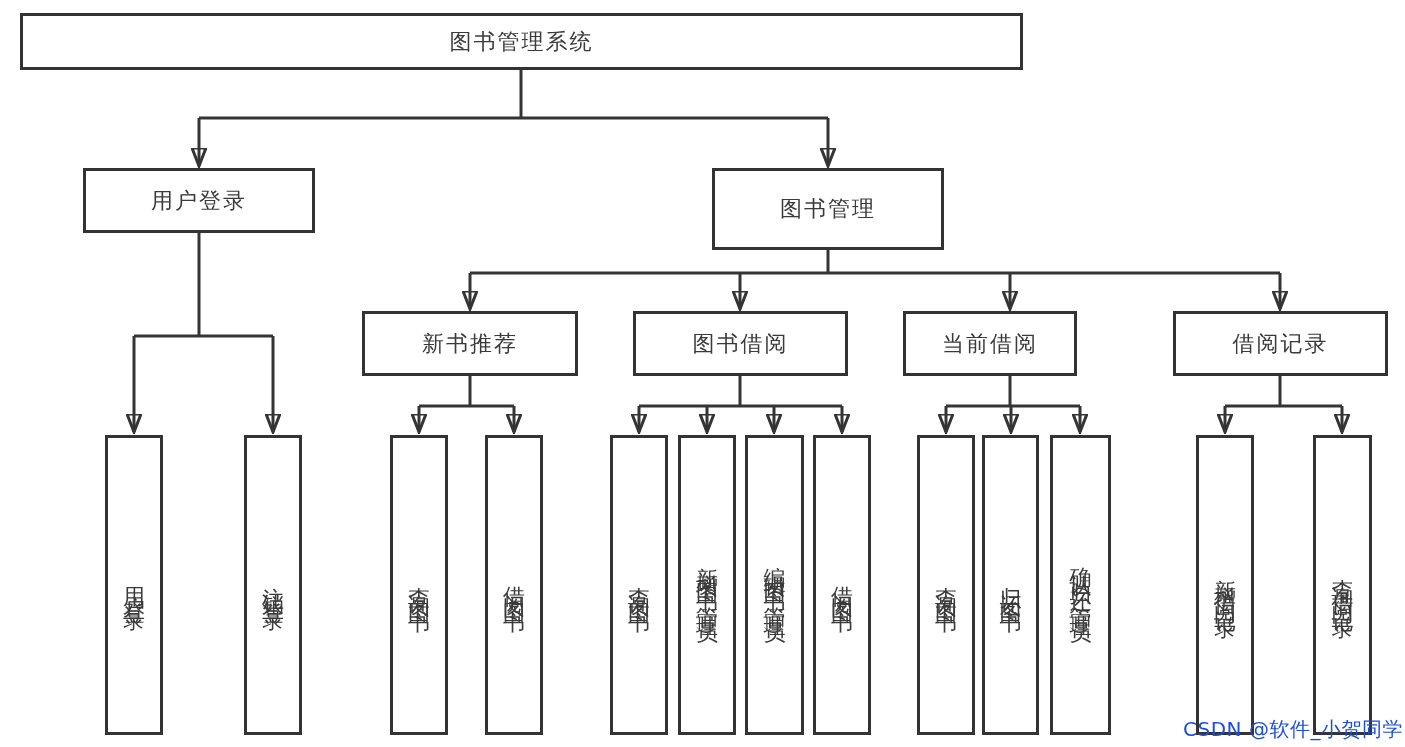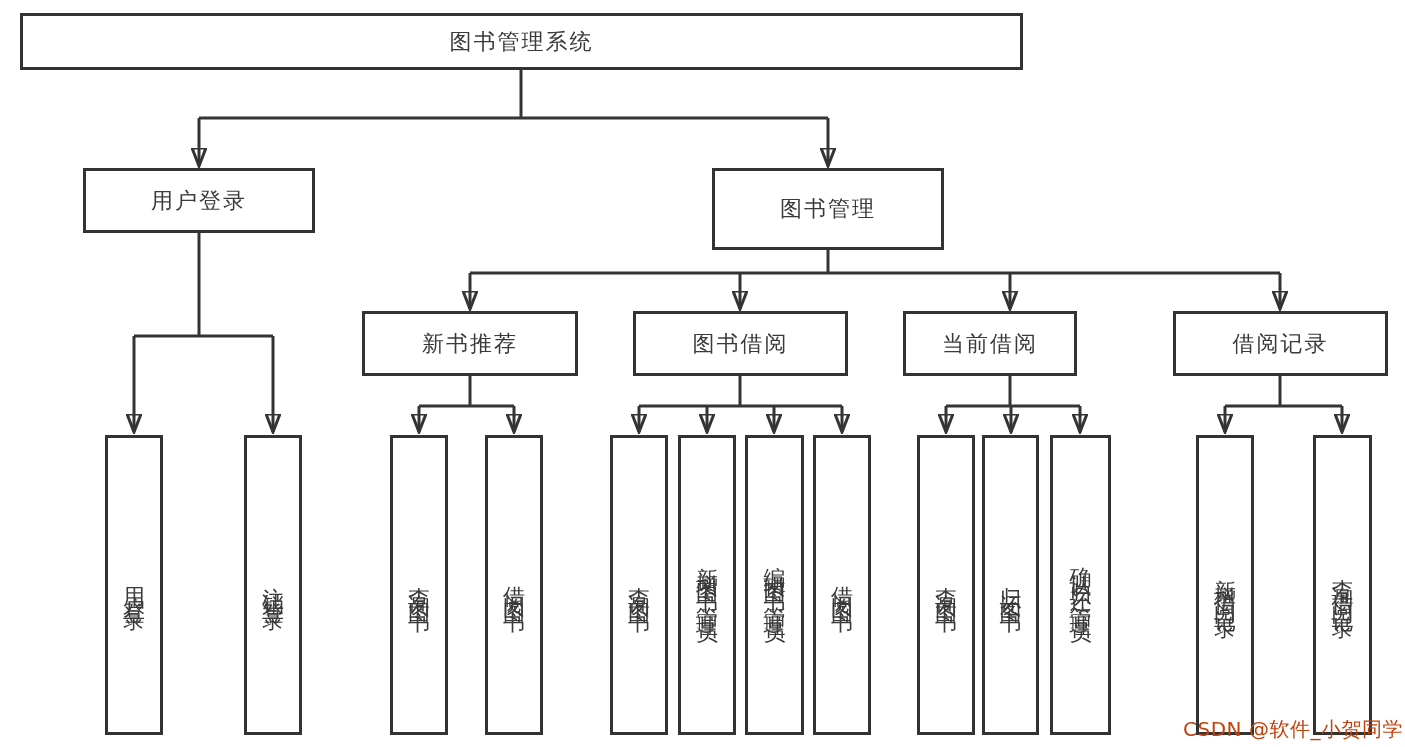--- a/index.html
+++ b/index.html
@@ -48,21 +48,21 @@
     text-orientation: mixed;
     font-size: 22px;
     letter-spacing: 8px;
     line-height: 1;
   }
   .watermark {
     position: absolute;
     left: 1183px;
     top: 716px;
     font-size: 20px;
-    color: #c2410c;
+    color: #1d4ed8;
     letter-spacing: 0.5px;
     white-space: nowrap;
   }
 </style>
 </head>
 <body>
 
 <div id="canvas">
 
   <svg id="connectors" viewBox="0 0 1405 747" xmlns="http://www.w3.org/2000/svg">

